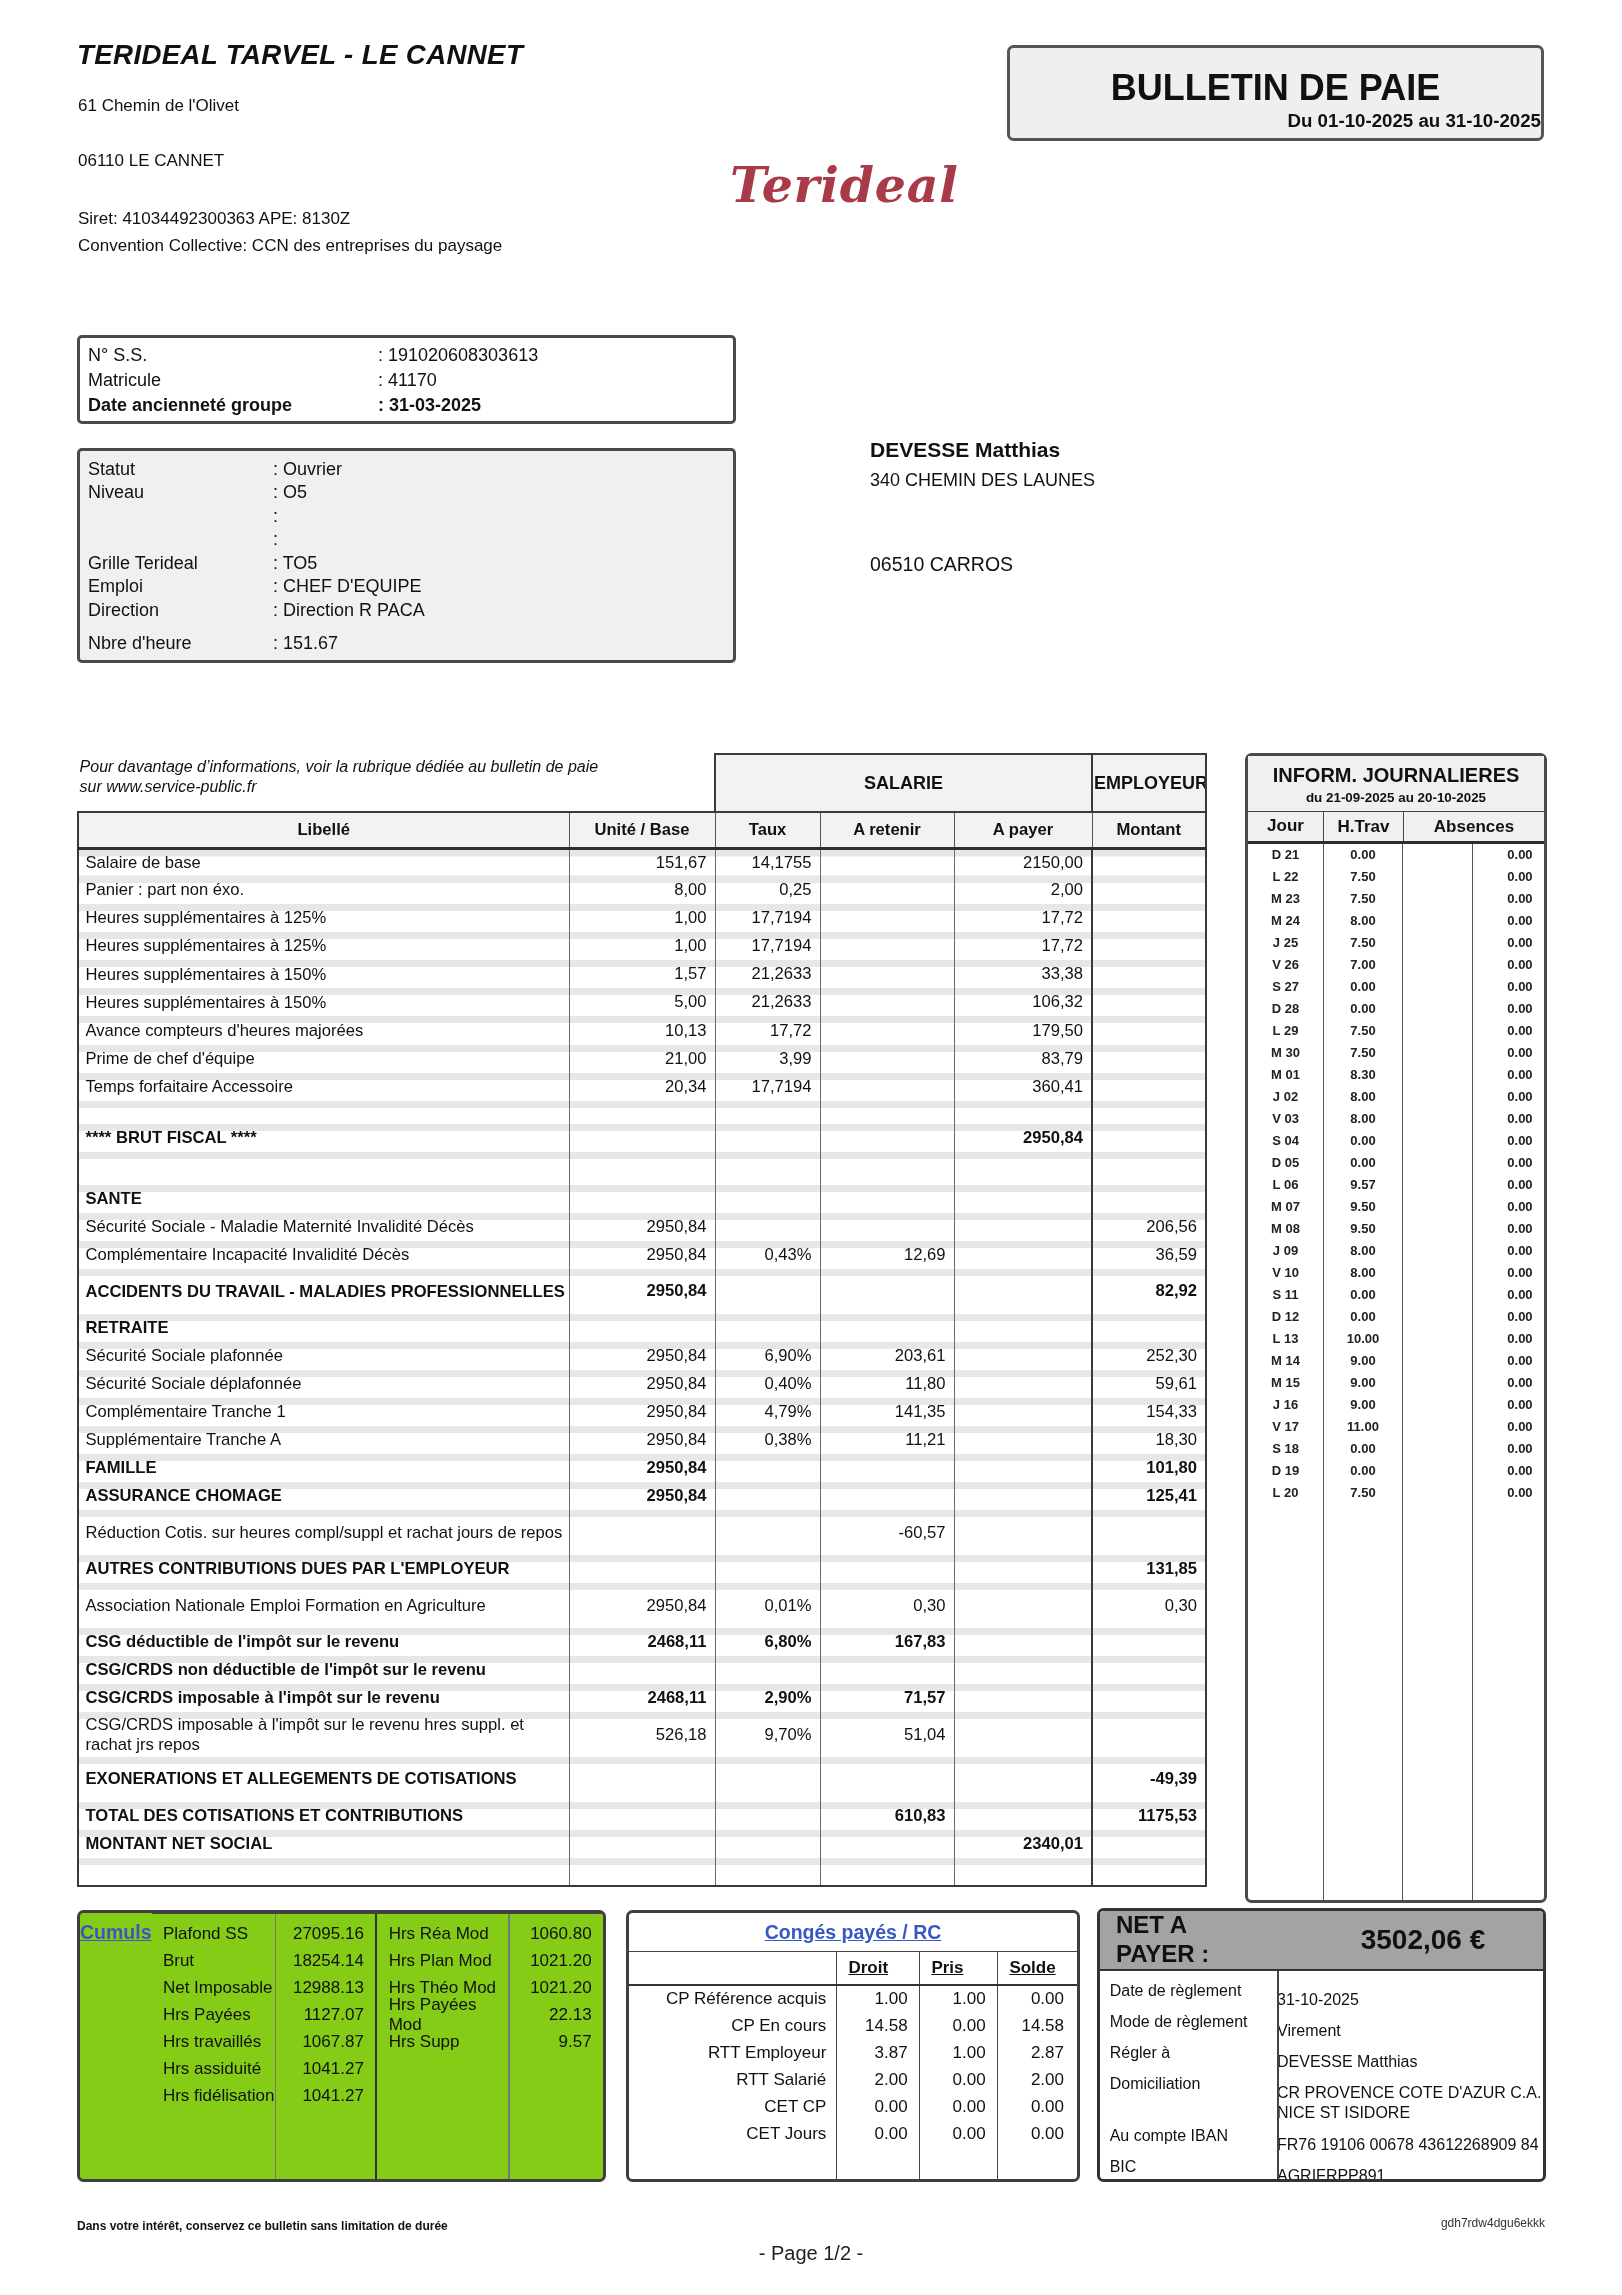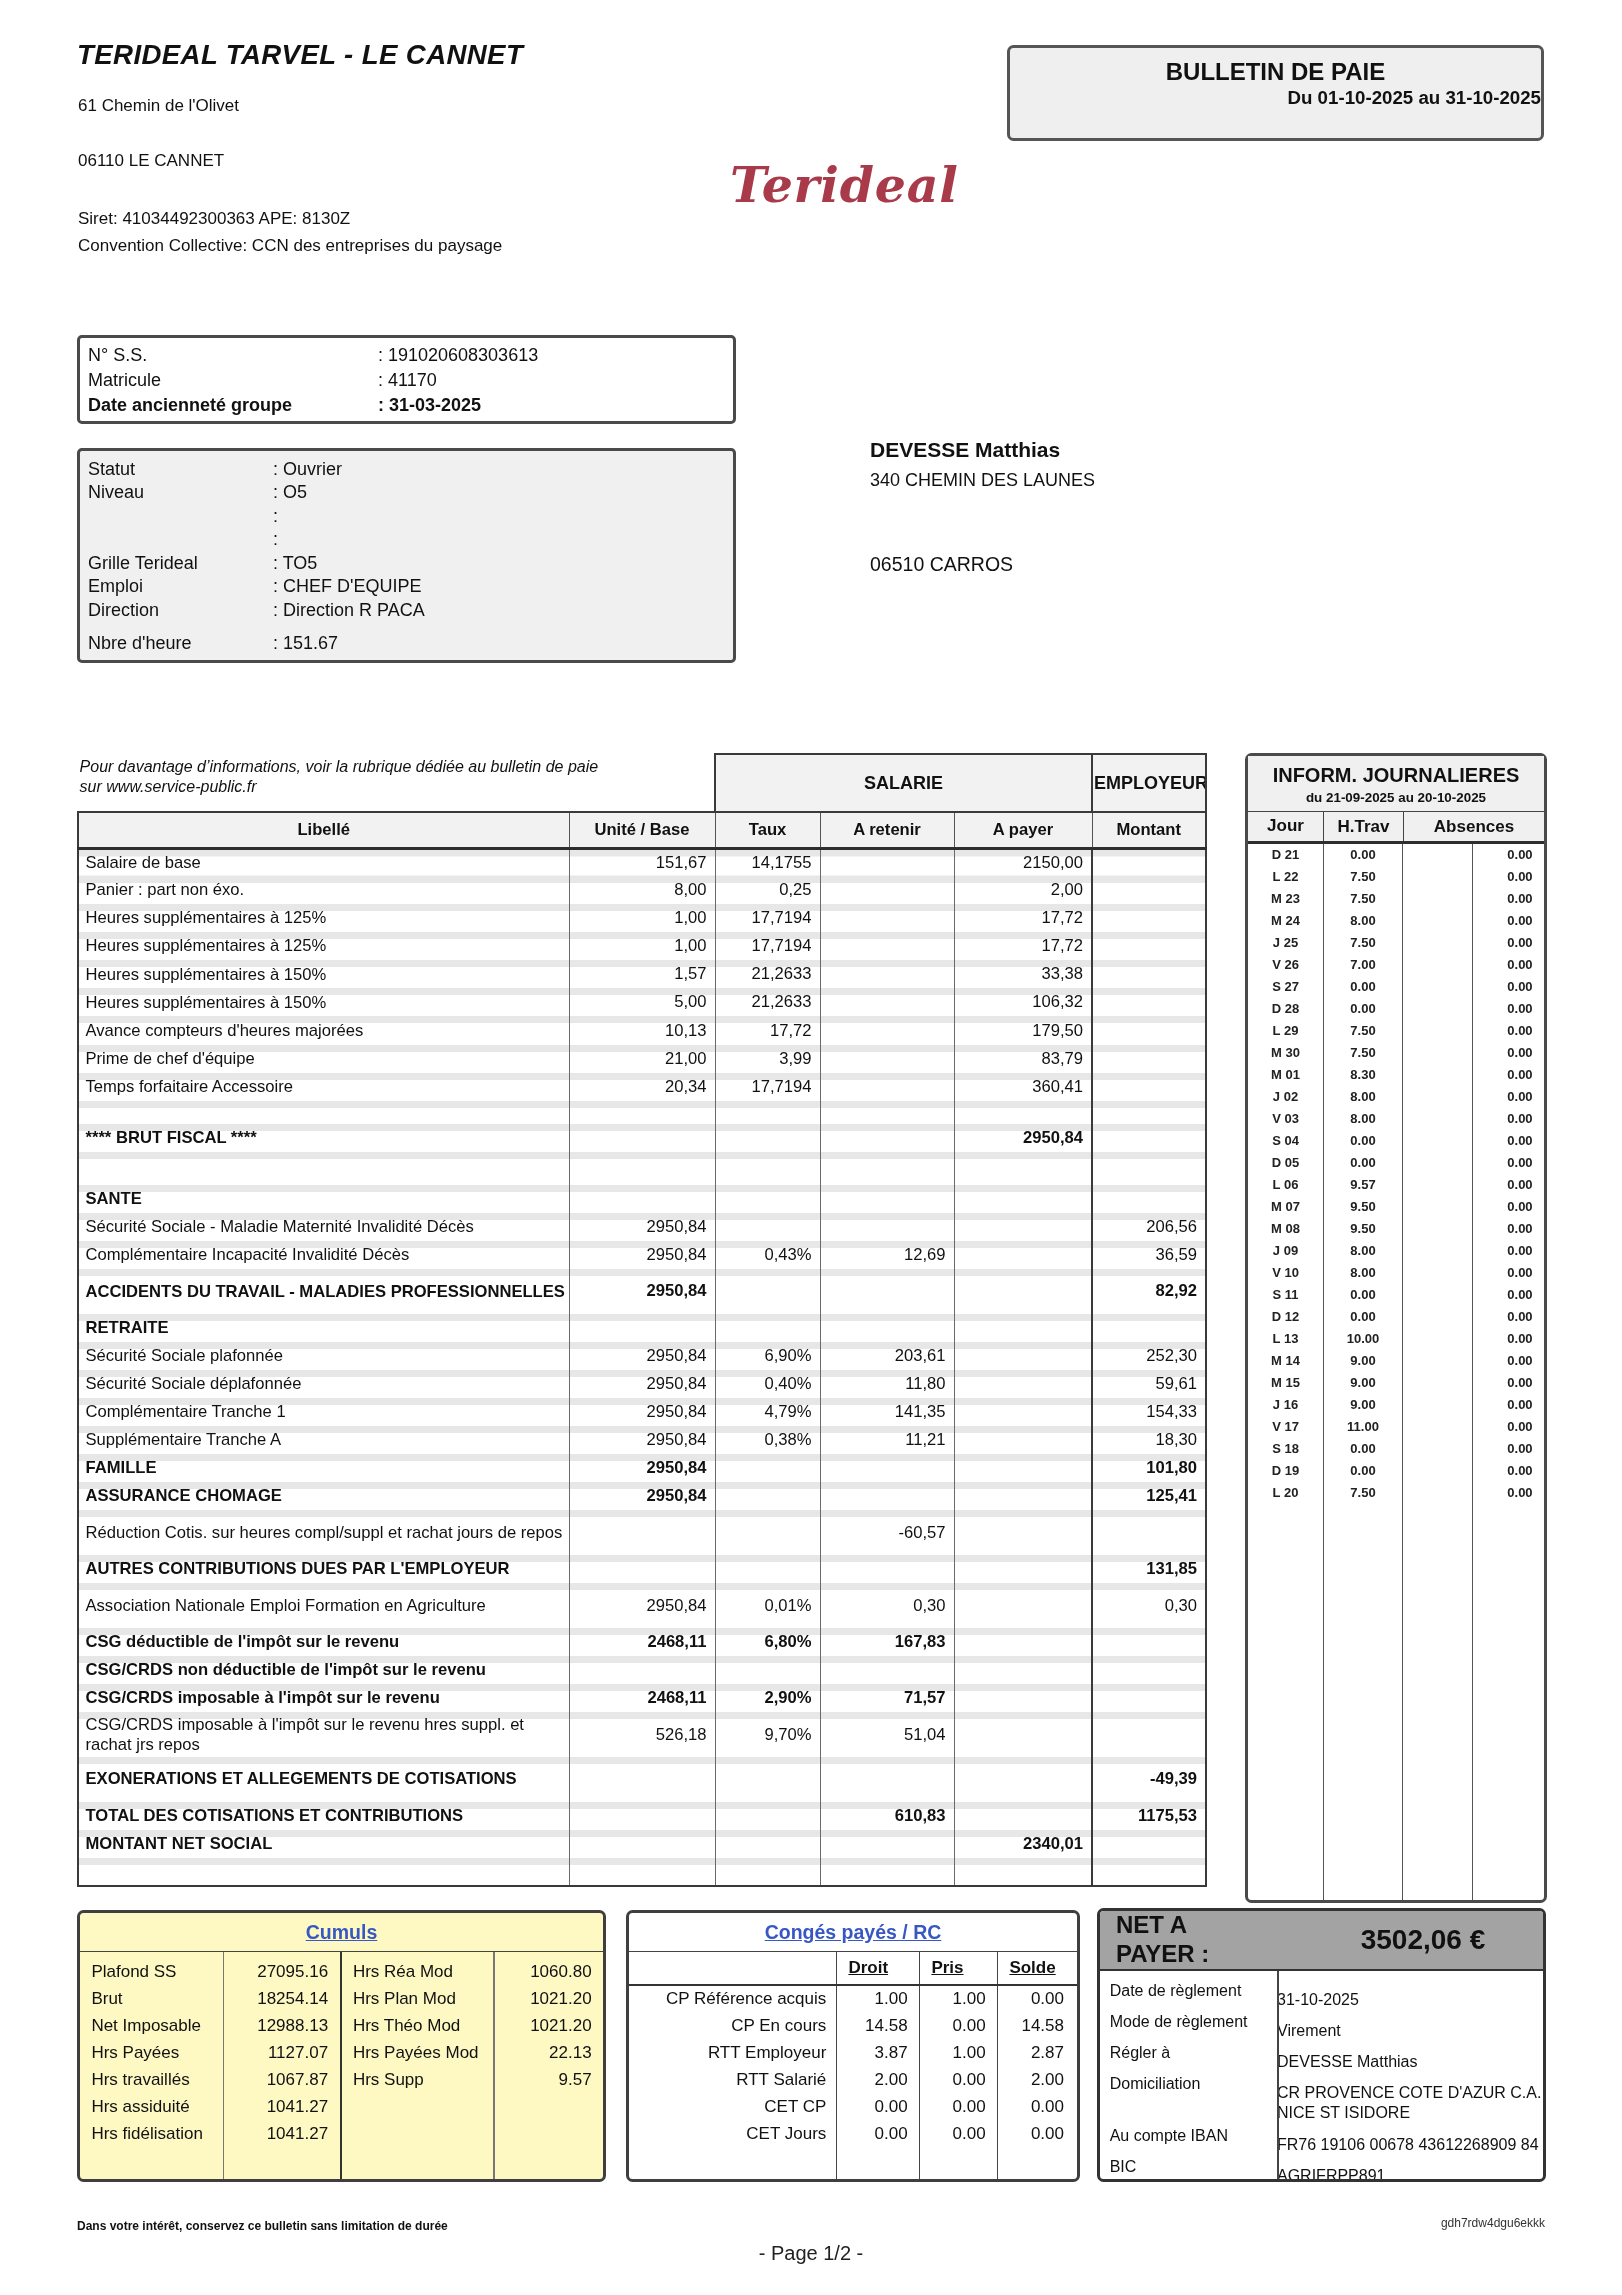--- a/index.html
+++ b/index.html
@@ -7,21 +7,21 @@
         font-family:"Liberation Sans",sans-serif;color:#111;}
 
   
   .company-name{position:absolute;left:77px;top:39px;font-size:27.6px;font-weight:bold;font-style:italic;letter-spacing:0.4px;}
   .company-line{position:absolute;left:78px;font-size:17px;}
   .addr1{top:96px;} .city{top:151px;} .siret{top:209px;} .conv{top:236px;}
   .logo{position:absolute;left:730px;top:156px;font-family:"DejaVu Serif",serif;font-style:italic;
         font-weight:bold;font-size:49px;color:#a93a4a;letter-spacing:0.8px;}
   .bulletin-box{position:absolute;left:1007px;top:45px;width:537px;height:96px;background:#efefef;
         border:3.2px solid #555;border-radius:6.5px;text-align:center;box-sizing:border-box;}
-  .bulletin-title{font-size:24px;font-weight:bold;margin-top:10px;}
+  .bulletin-title{font-size:36px;font-weight:bold;margin-top:19px;}
   .bulletin-period{font-size:18.7px;font-weight:bold;margin-top:1px;text-align:right;}
 
   
   .id-box{position:absolute;left:77px;top:335px;width:659px;height:89px;border:3.2px solid #4a4a4a;
         border-radius:4.9px;box-sizing:border-box;padding-top:4.9px;background:#fff;}
   .st-box{position:absolute;left:77px;top:448px;width:659px;height:215px;border:3.2px solid #4a4a4a;
         border-radius:4.9px;box-sizing:border-box;padding-top:6.5px;background:#f0f0f0;}
   .kv{display:flex;font-size:18px;line-height:25px;}
   .st-box .kv{line-height:23.5px;}
   .kv .k{padding-left:8px;box-sizing:border-box;}
@@ -74,21 +74,21 @@
   .drow.dfill{flex:1;}
   .dc{box-sizing:border-box;height:100%;display:flex;align-items:center;}
   .dj{width:75px;justify-content:center;}
   .dh{width:79px;justify-content:center;border-left:1.6px solid #555;}
   .da1{width:70px;border-left:1.6px solid #555;}
   .da2{flex:1;justify-content:flex-end;padding-right:11.4px;border-left:1.6px solid #555;}
 
   
   .blue-title{color:#3757c4;font-weight:bold;font-size:19.5px;text-decoration:underline;text-align:center;}
   .cumuls{position:absolute;left:77px;top:1910px;width:529px;height:272px;border:3.2px solid #3f3f3f;
-        border-radius:6.5px;box-sizing:border-box;display:flex;flex-direction:column;background:#fef9c3;}
+        border-radius:6.5px;box-sizing:border-box;display:flex;flex-direction:row;background:#84cc16;}
   .cum-title{padding:8px 0 6.5px 0;}
   .cum-body{flex:1;display:flex;border-top:1.6px solid #444;}
   .cum-half{width:50%;position:relative;padding-top:6.5px;box-sizing:border-box;}
   .cum-half.left{border-right:2.4px solid #333;}
   .cum-divider{position:absolute;top:0;bottom:0;width:1.6px;background:#777;}
   .crow{display:flex;height:27px;font-size:17px;align-items:center;}
   .cl{padding-left:11.4px;box-sizing:border-box;}
   .cum-half.left .cl{width:55%;} .cum-half.right .cl{width:58%;}
   .cv{flex:1;text-align:right;padding-right:11.4px;}
 

